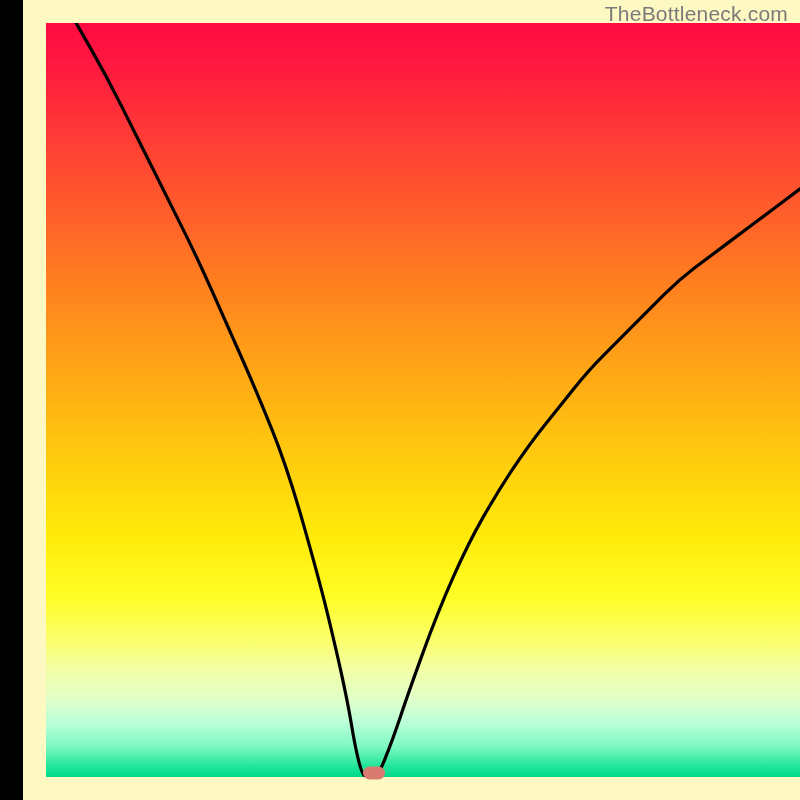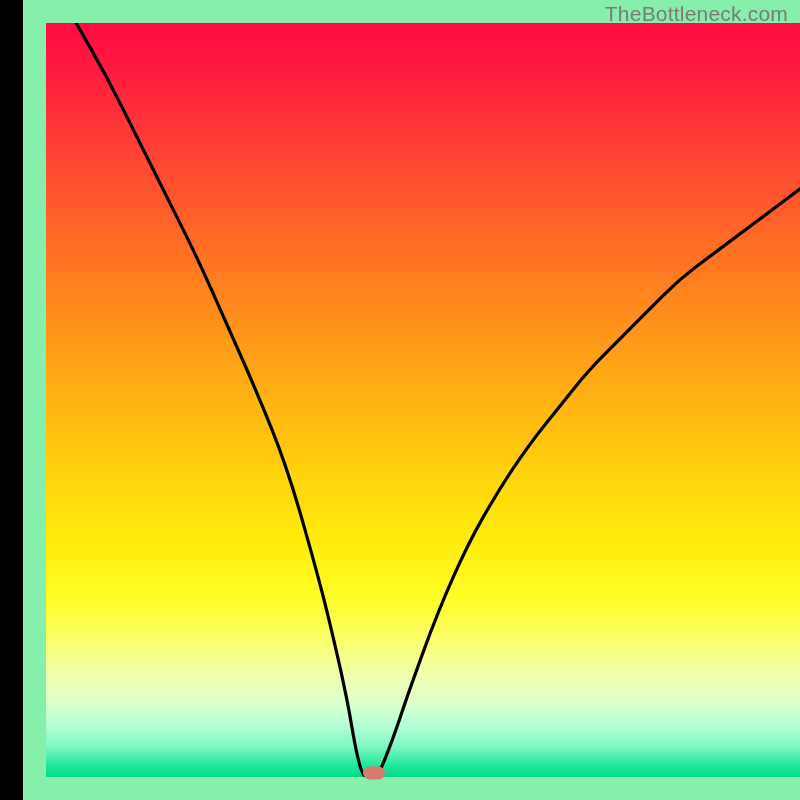--- a/index.html
+++ b/index.html
@@ -7,21 +7,21 @@
     width: 800px;
     height: 800px;
     background: #000;
     position: relative;
     overflow: hidden;
     font-family: Arial, Helvetica, sans-serif;
   }
   .frame {
     position: absolute;
     inset: 0;
-    background: #86efac;
+    background: #fef9c3;
     margin-left: 23px;
   }
   .plot-area {
     position: absolute;
     left: 23px;
     top: 23px;
     width: 754px;
     height: 754px;
     background: linear-gradient(
       to bottom,

